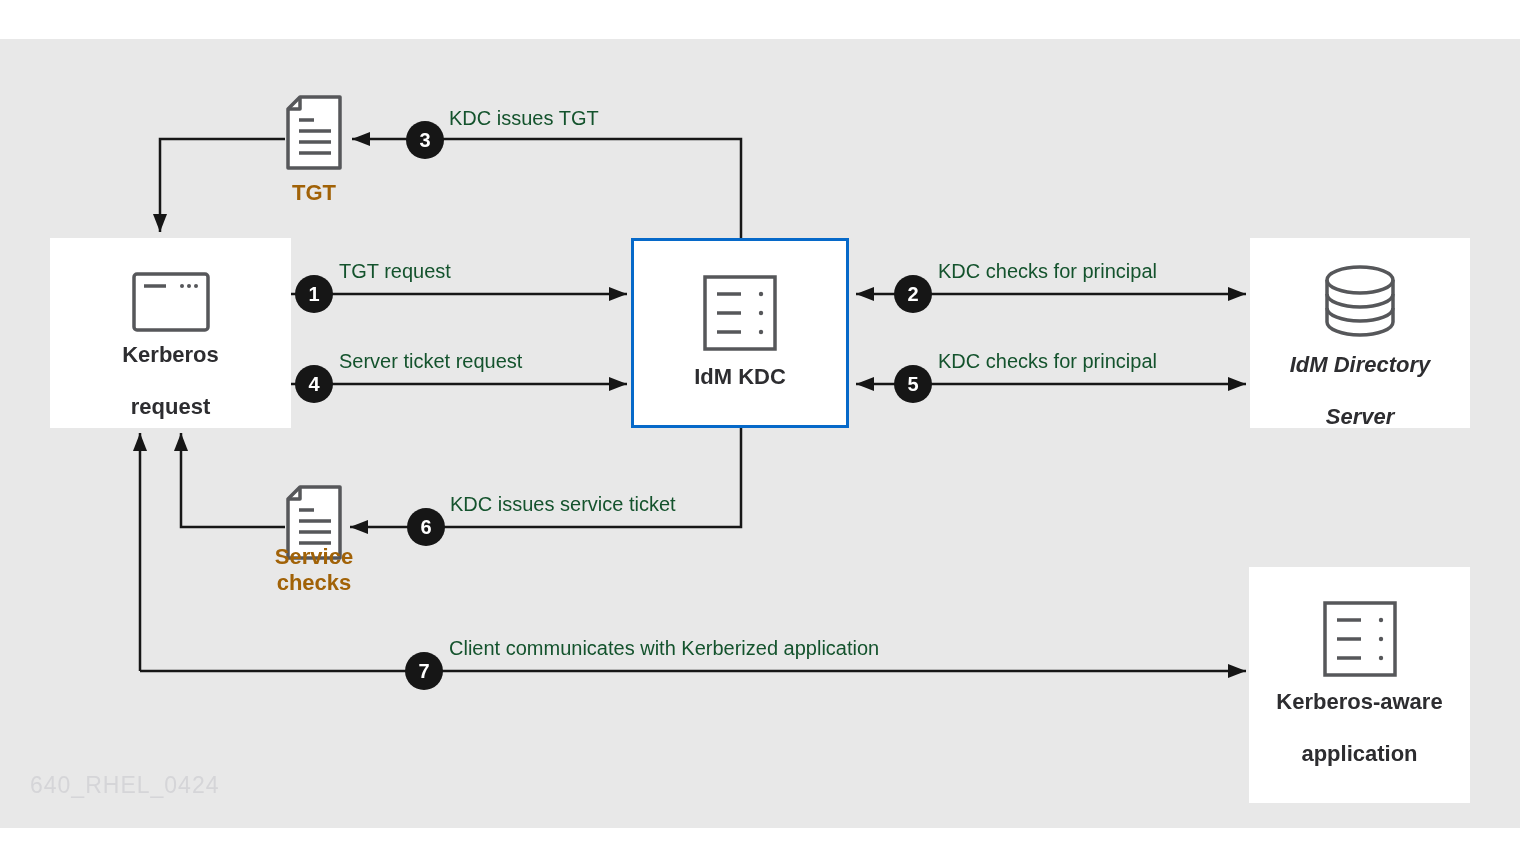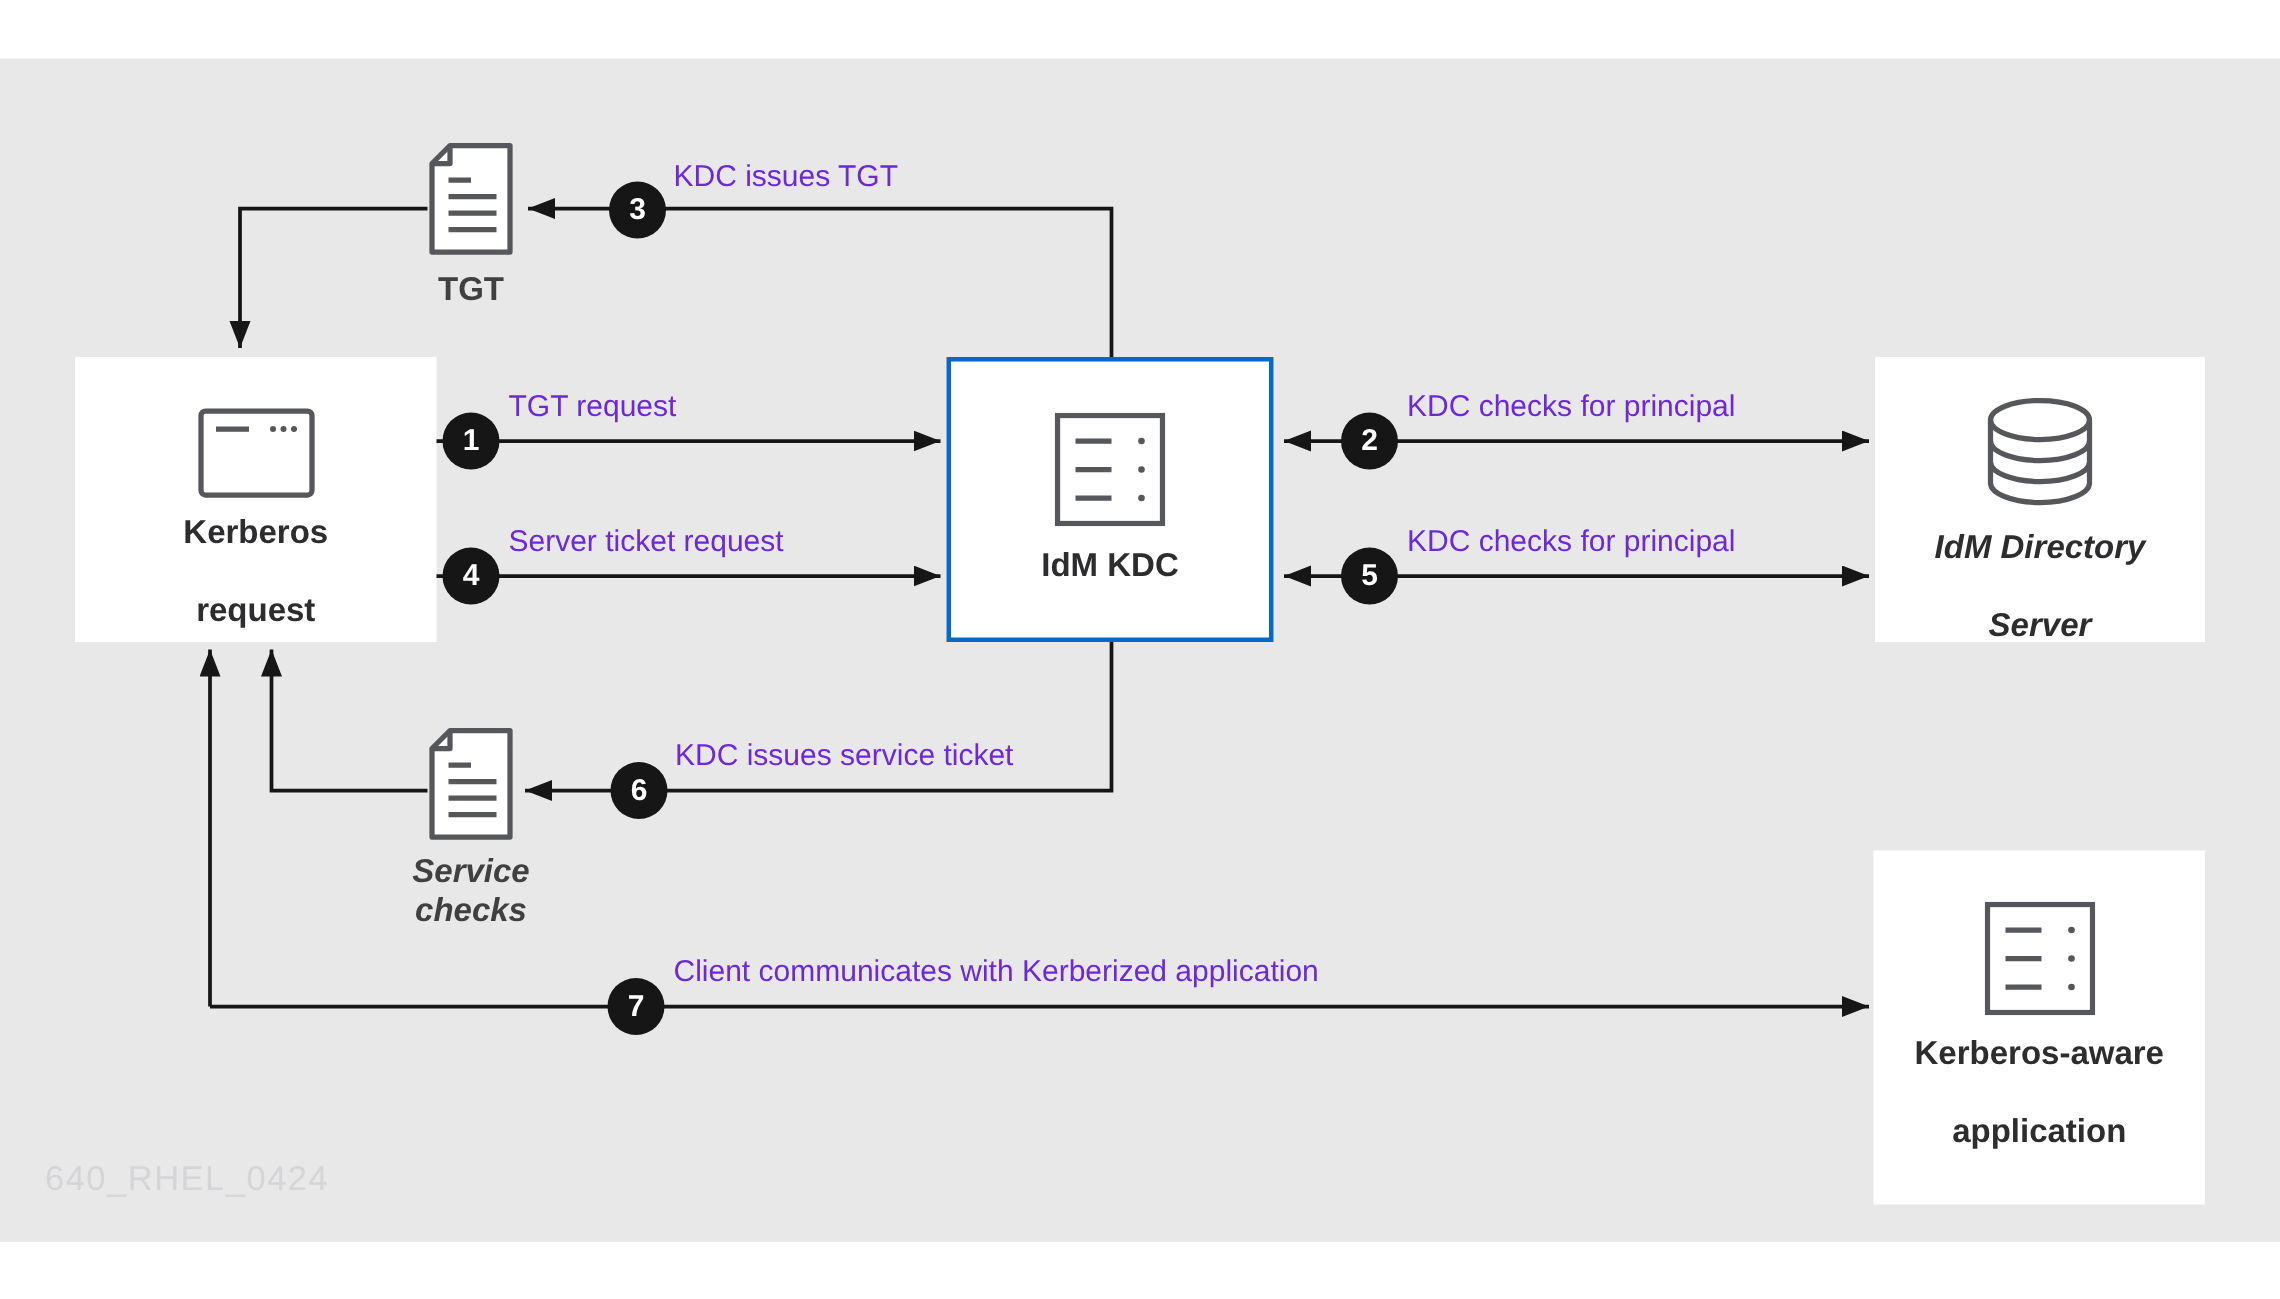--- a/index.html
+++ b/index.html
@@ -12,24 +12,24 @@
 
   .node {position:absolute; background:#ffffff;}
   .node.accent {border:3px solid #0669c9; box-sizing:border-box;}
   .icon {position:absolute; left:50%; transform:translateX(-50%);}
   .node-label {
     position:absolute; left:0; width:100%; text-align:center;
     font-size:22px; line-height:26px; font-weight:700; color:#2d2d30; white-space:pre-line;
   }
   .doc-label {
     position:absolute; text-align:center; font-size:22px; line-height:26px;
-    font-weight:700; color:#404040;
+    font-weight:700; color:#a16207;
   }
   .flow-label {
-    position:absolute; font-size:20px; line-height:20px; color:#6d28d9; white-space:nowrap;
+    position:absolute; font-size:20px; line-height:20px; color:#14532d; white-space:nowrap;
   }
   .badge {
     position:absolute; width:38px; height:38px; border-radius:50%;
     background:#161616; color:#ffffff; display:flex; align-items:center; justify-content:center;
     font-size:20px; font-weight:700;
   }
   #watermark {
     position:absolute; left:30px; top:772px; font-size:23px; letter-spacing:1px; color:#d5d5d8;
   }
 </style>
@@ -129,21 +129,21 @@
   </span>
   <div class="doc-label" style="left:264px; top:180px; width:100px;">TGT</div>
 
   <span class="icon" style="left:285px; top:485px; transform:none; position:absolute;">
     <svg width="58" height="75" viewBox="0 0 58 75" xmlns="http://www.w3.org/2000/svg">
       <path d="M15,2 L55,2 L55,73 L3,73 L3,14 Z" fill="#ffffff" stroke="#56575a" stroke-width="3.5" stroke-linejoin="round"></path>
       <path d="M15,2 L15,14 L3,14" fill="none" stroke="#56575a" stroke-width="3.5" stroke-linejoin="round"></path>
       <path d="M14,25 H29 M14,36 H46 M14,47 H46 M14,58 H46" stroke="#56575a" stroke-width="3.5"></path>
     </svg>
   </span>
-  <div class="doc-label" style="left:251px; top:568px; width:126px;font-style:italic;"><span>Service</span><br>
+  <div class="doc-label" style="left:251px; top:544px; width:126px;"><span>Service</span><br>
     <span>checks</span>
   </div>
 
   <div class="badge" style="left:295px; top:275px;">1</div>
   <div class="badge" style="left:894px; top:275px;">2</div>
   <div class="badge" style="left:406px; top:121px;">3</div>
   <div class="badge" style="left:295px; top:365px;">4</div>
   <div class="badge" style="left:894px; top:365px;">5</div>
   <div class="badge" style="left:407px; top:508px;">6</div>
   <div class="badge" style="left:405px; top:652px;">7</div>

